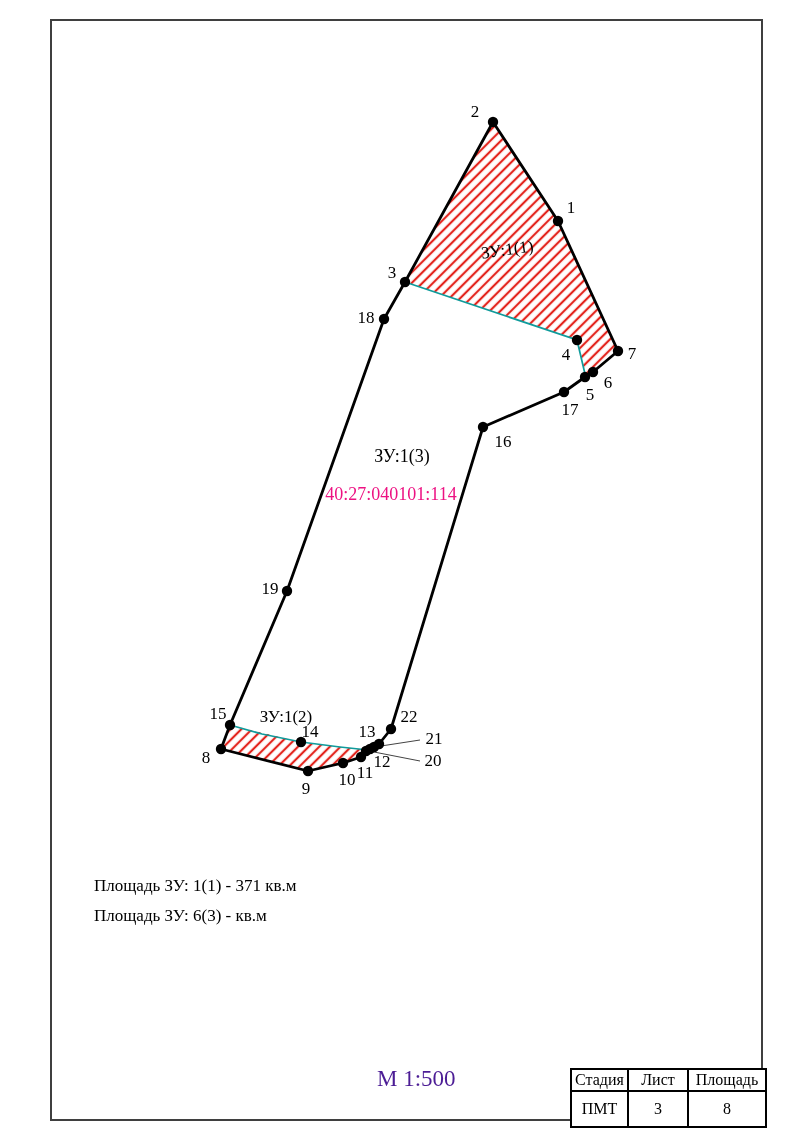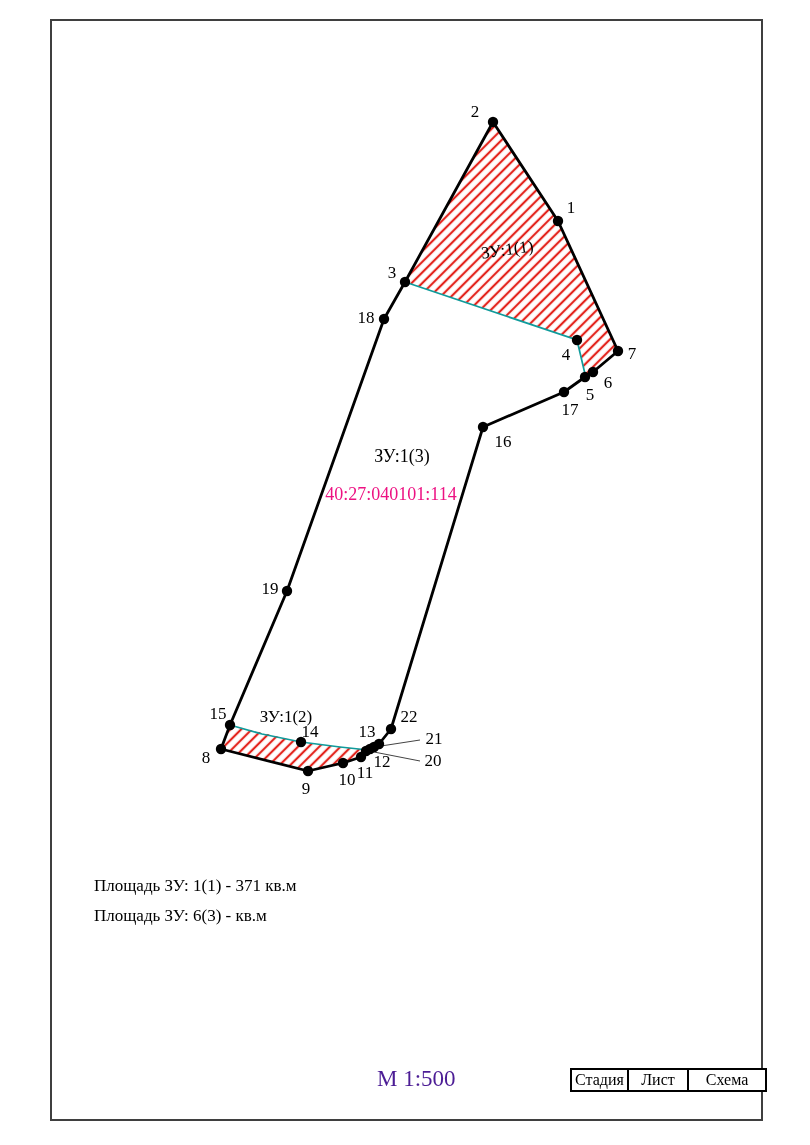--- a/index.html
+++ b/index.html
@@ -143,16 +143,21 @@
   <div class="area-line">Площадь ЗУ: 6(3) -  кв.м</div>
 </div>
 
 <div id="scale-label">М 1:500</div>
 
 <table id="title-table">
   <tbody>
       <tr class="hdr">
     <td class="c1">Стадия</td>
     <td class="c2">Лист</td>
-    <td class="c3">Схема</td>
+    <td class="c3">Площадь</td>
+  </tr>
+  <tr class="val">
+    <td class="c1">ПМТ</td>
+    <td class="c2">3</td>
+    <td class="c3">8</td>
   </tr>
 </tbody>
   </table>
 
 </body></html>

